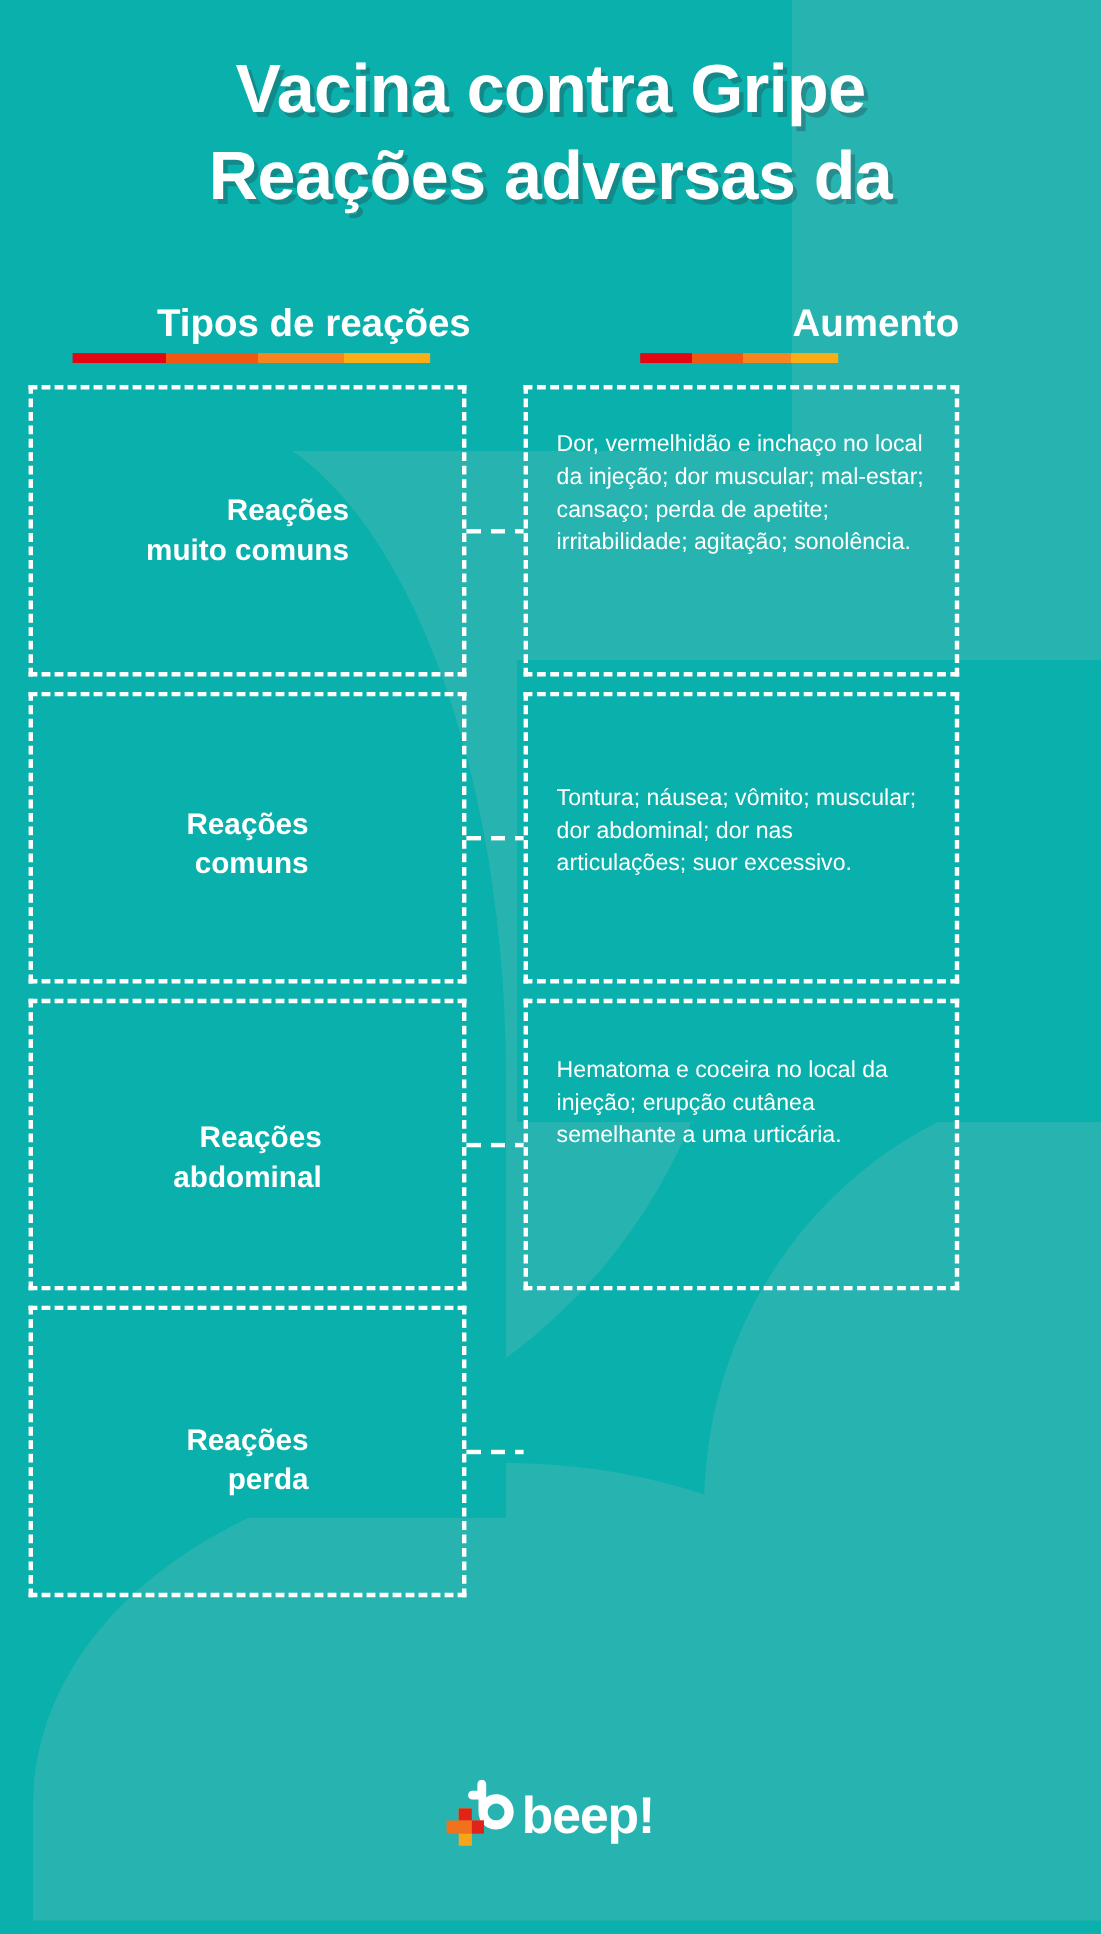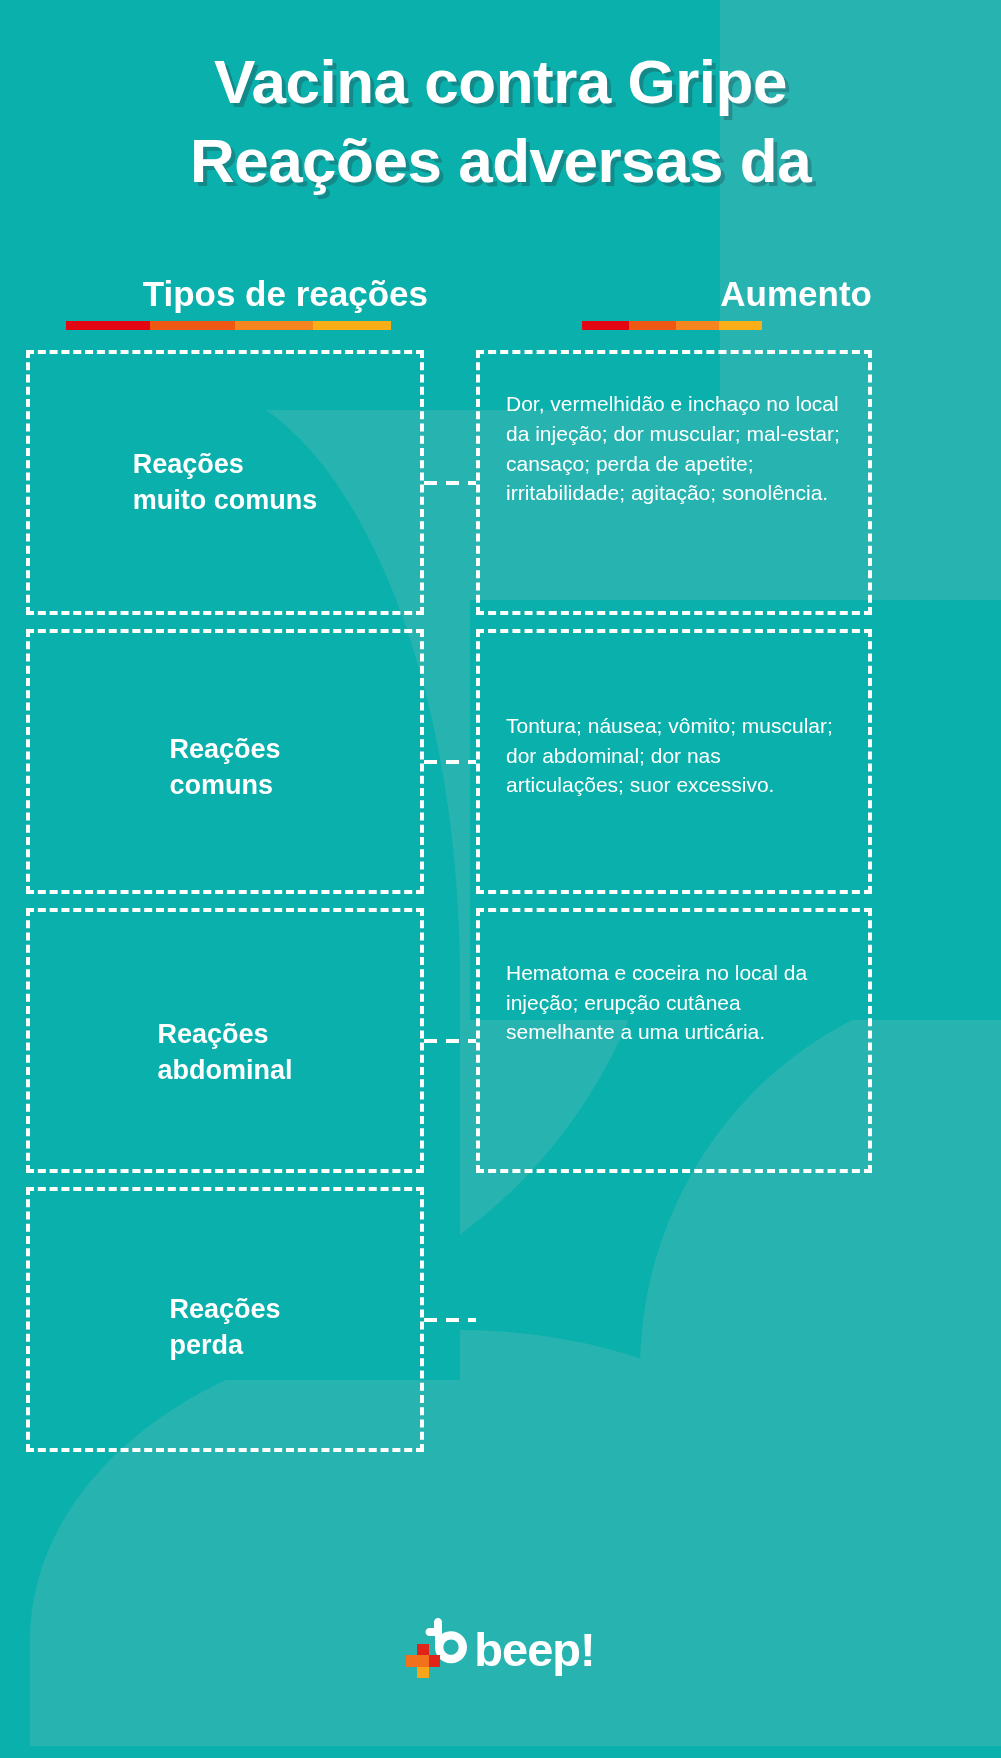--- a/index.html
+++ b/index.html
@@ -176,21 +176,21 @@
     padding: 0 26px;
   }
   .cell.left  { left: 26px;  width: 398px; }
   .cell.right { left: 476px; width: 396px; }
 
   .cell-type-text {
     color: #ffffff;
     font-size: 27px;
     font-weight: 600;
     line-height: 1.32;
-    text-align: left;
+    text-align: right;
   }
   .cell-symptom-text {
     color: #ffffff;
     font-size: 21px;
     font-weight: 400;
     line-height: 1.42;
     text-align: left;
   }
 
   .connector {

